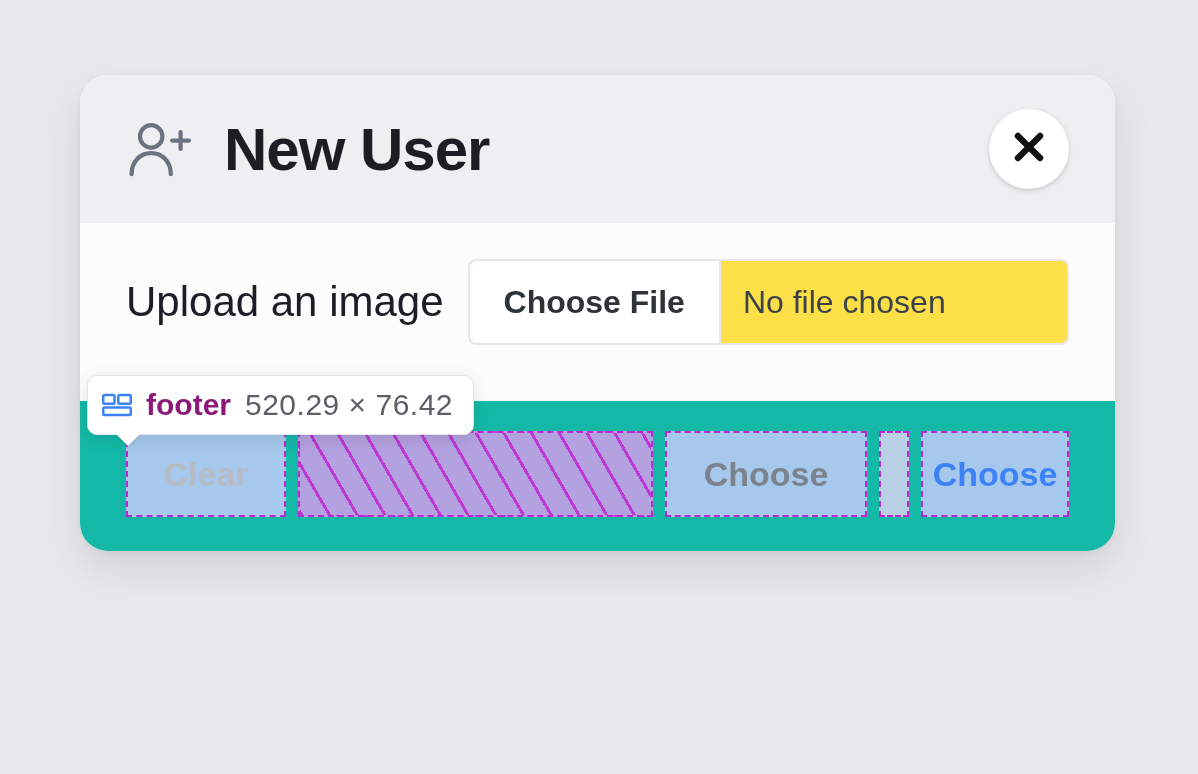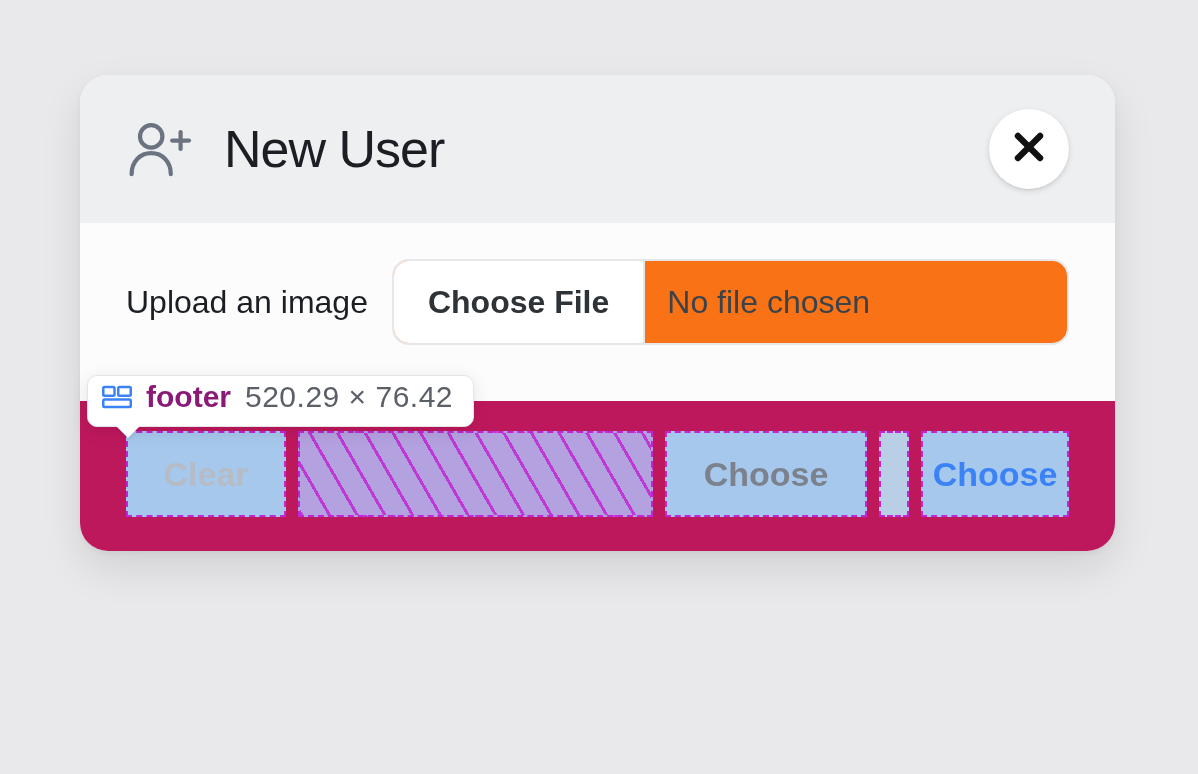--- a/index.html
+++ b/index.html
@@ -36,22 +36,22 @@
   .add-user-icon {
     width: 70px;
     height: 56px;
     color: #6b7280;
     flex: 0 0 auto;
     margin-right: 28px;
     display: flex;
     align-items: center;
   }
   .dialog-title {
-    font-size: 52px;
-    font-weight: 400;
+    font-size: 60px;
+    font-weight: 700;
     color: #1b1f24;
     letter-spacing: -1px;
     flex: 1 1 auto;
   }
   .close-btn {
     width: 80px;
     height: 80px;
     border-radius: 50%;
     background: #ffffff;
     display: flex;
@@ -65,33 +65,33 @@
 
   
   .dialog-body {
     padding: 36px 46px 56px 46px;
     background: #fcfcfd;
     display: flex;
     align-items: center;
     gap: 24px;
   }
   .upload-label {
-    font-size: 32px;
+    font-size: 42px;
     color: #1b1f24;
     font-weight: 400;
     white-space: nowrap;
   }
   .file-field {
     flex: 1 1 auto;
     display: flex;
     align-items: stretch;
     height: 86px;
     border: 2px solid #e5e7eb;
-    border-radius: 17px;
-    background: #f97316;
+    border-radius: 8px;
+    background: #fde047;
     overflow: hidden;
   }
   .choose-file-btn {
     background: #ffffff;
     border-right: 2px solid #e5e7eb;
     padding: 0 34px;
     display: flex;
     align-items: center;
     font-size: 32px;
     font-weight: 700;
@@ -108,21 +108,21 @@
   }
 
   
   .inspect-tooltip {
     position: absolute;
     left: 87px;
     top: 375px;
     background: #ffffff;
     border: 1px solid #e2e4e8;
     border-radius: 10px;
-    padding: 4px 20px 12px 14px;
+    padding: 12px 20px 12px 14px;
     display: flex;
     align-items: center;
     gap: 14px;
     box-shadow: 0 4px 18px rgba(0,0,0,0.10);
     font-size: 30px;
     z-index: 50;
   }
   .inspect-tooltip::after {
     content: "";
     position: absolute;
@@ -133,21 +133,21 @@
     border-right: 12px solid transparent;
     border-top: 12px solid #ffffff;
     filter: drop-shadow(0 2px 1px rgba(0,0,0,0.08));
   }
   .flex-icon { color: #3b82f6; display:flex; align-items:center; }
   .tooltip-tag { color: #8a1978; font-weight: 700; }
   .tooltip-dims { color: #5b6068; font-weight: 400; letter-spacing: .5px; }
 
   
   .dialog-footer {
-    background: #be185d; 
+    background: #14b8a6; 
     padding: 30px 46px 34px 46px;
     display: flex;
     align-items: flex-start;
     gap: 14px;
   }
   .footer-cell {
     position: relative;
     height: 86px;
     border: 2px dashed #c026d3;
     display: flex;

